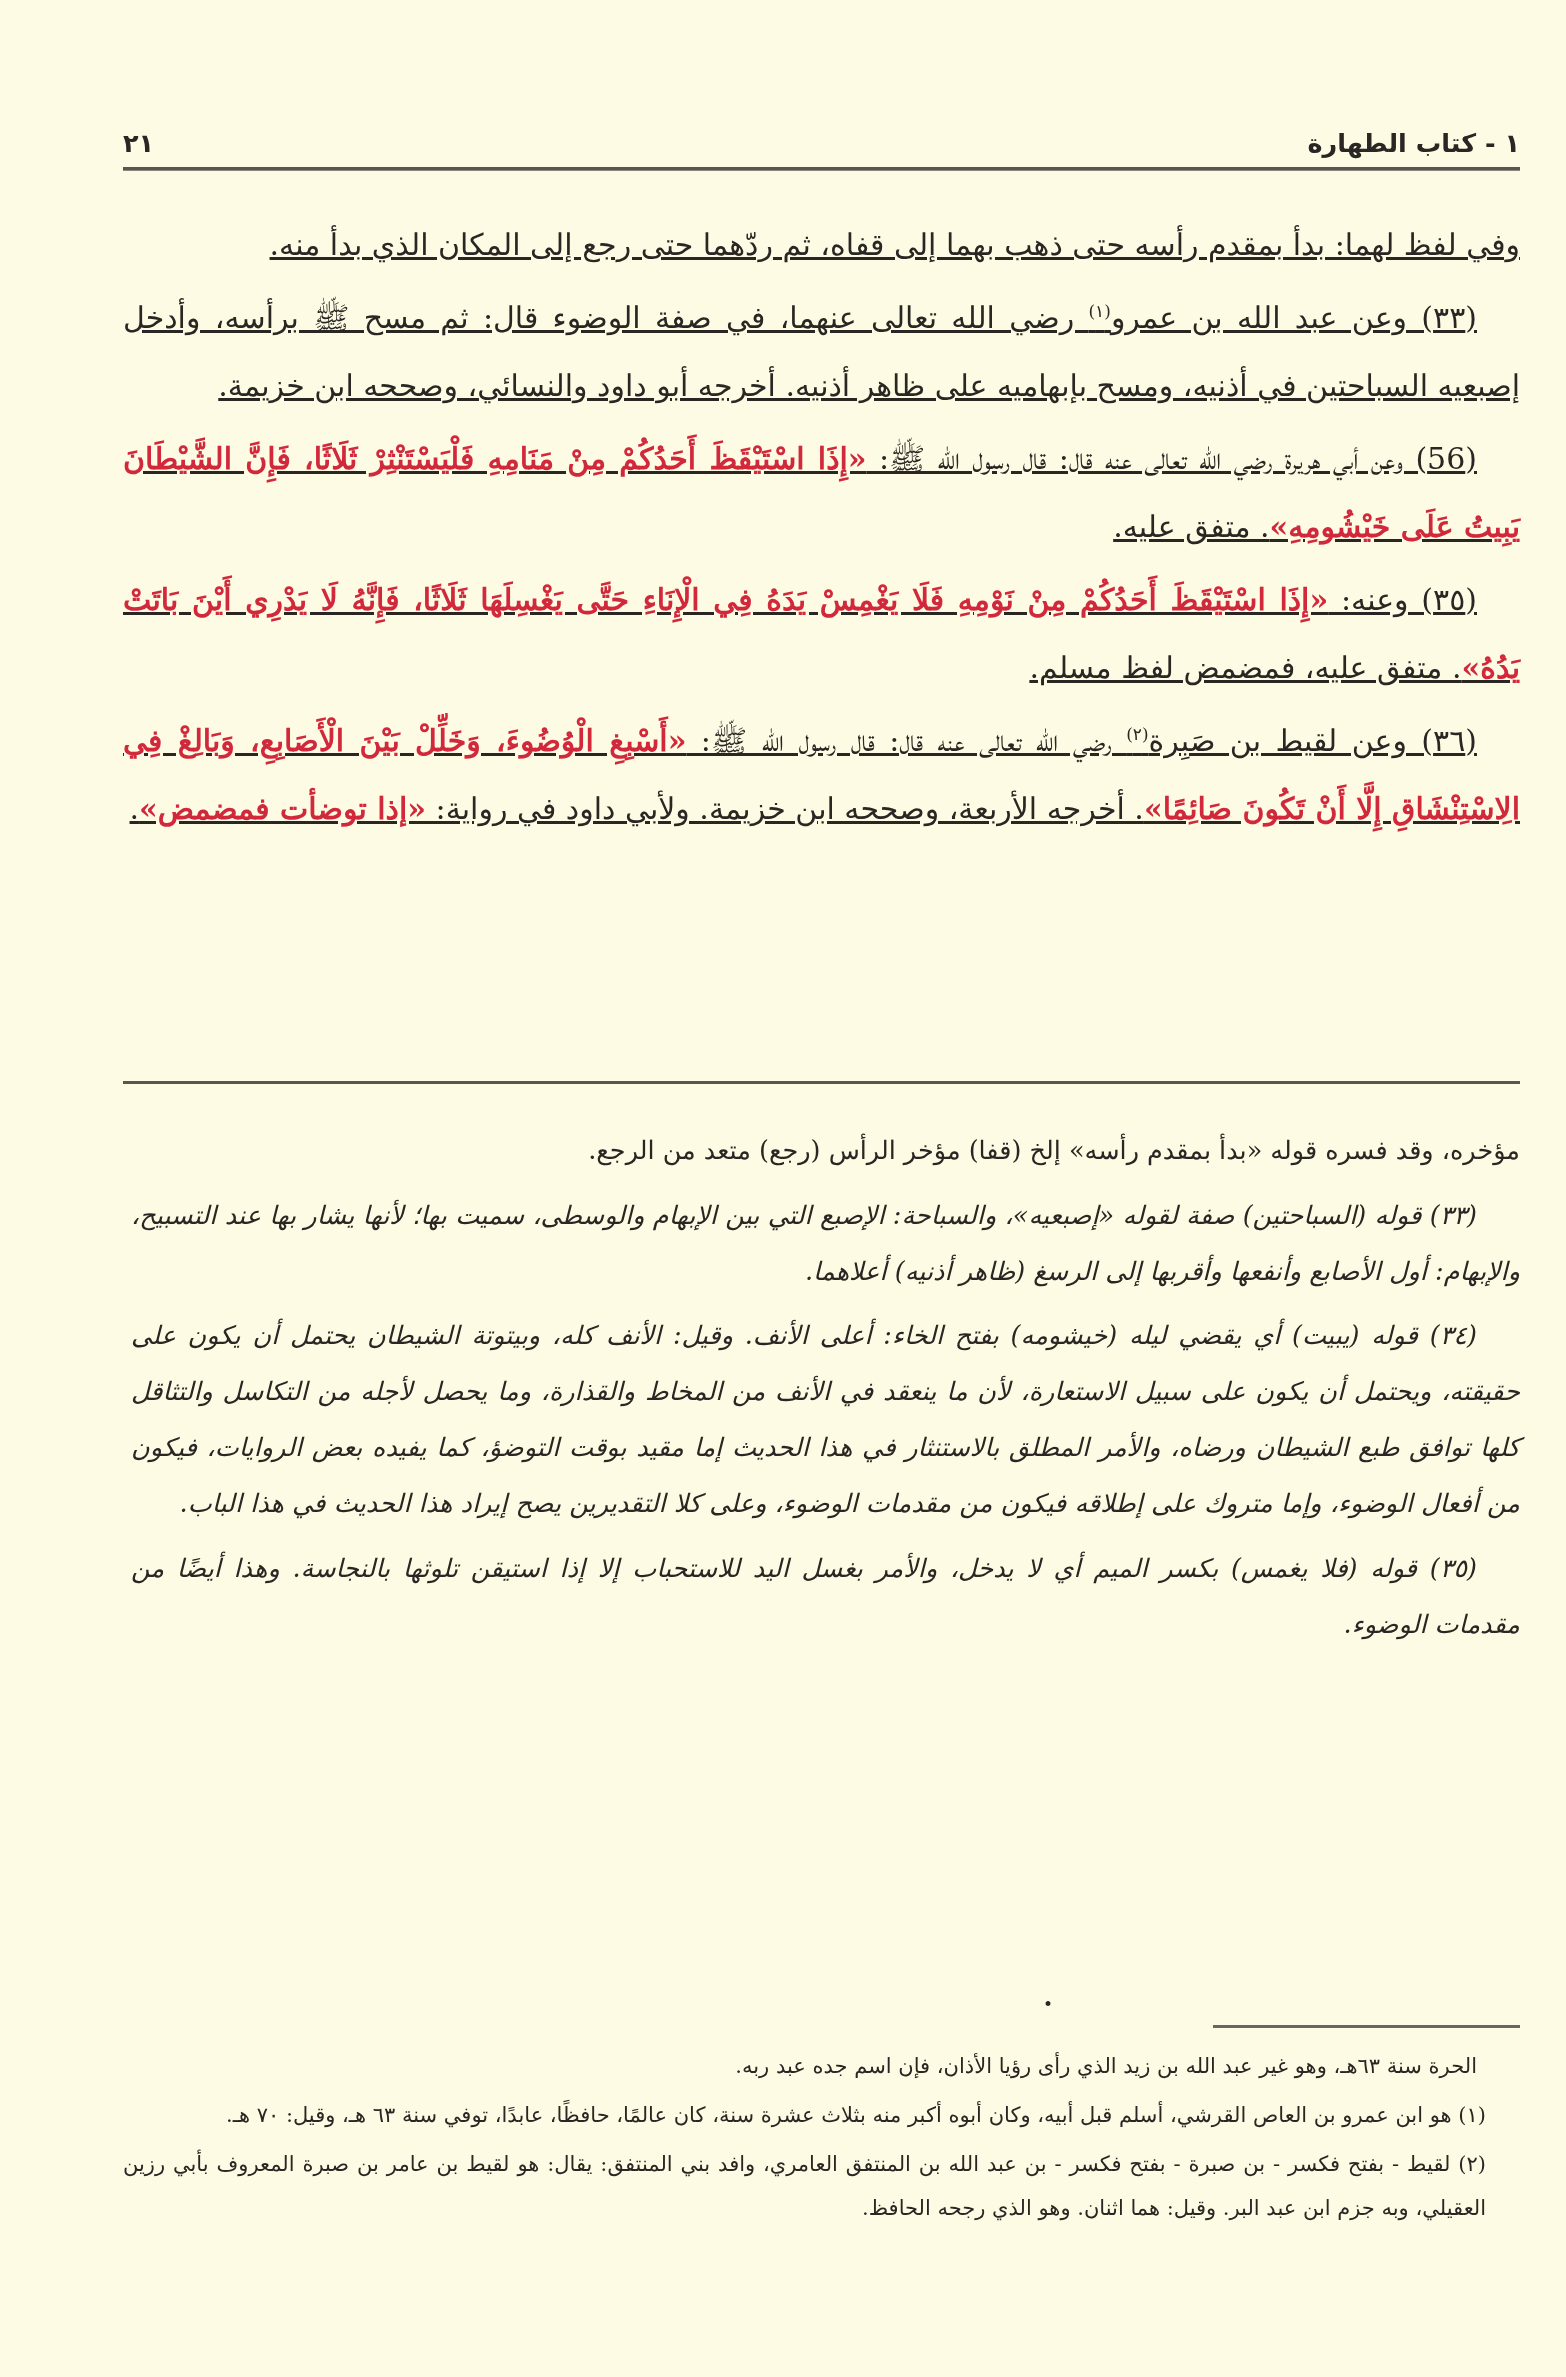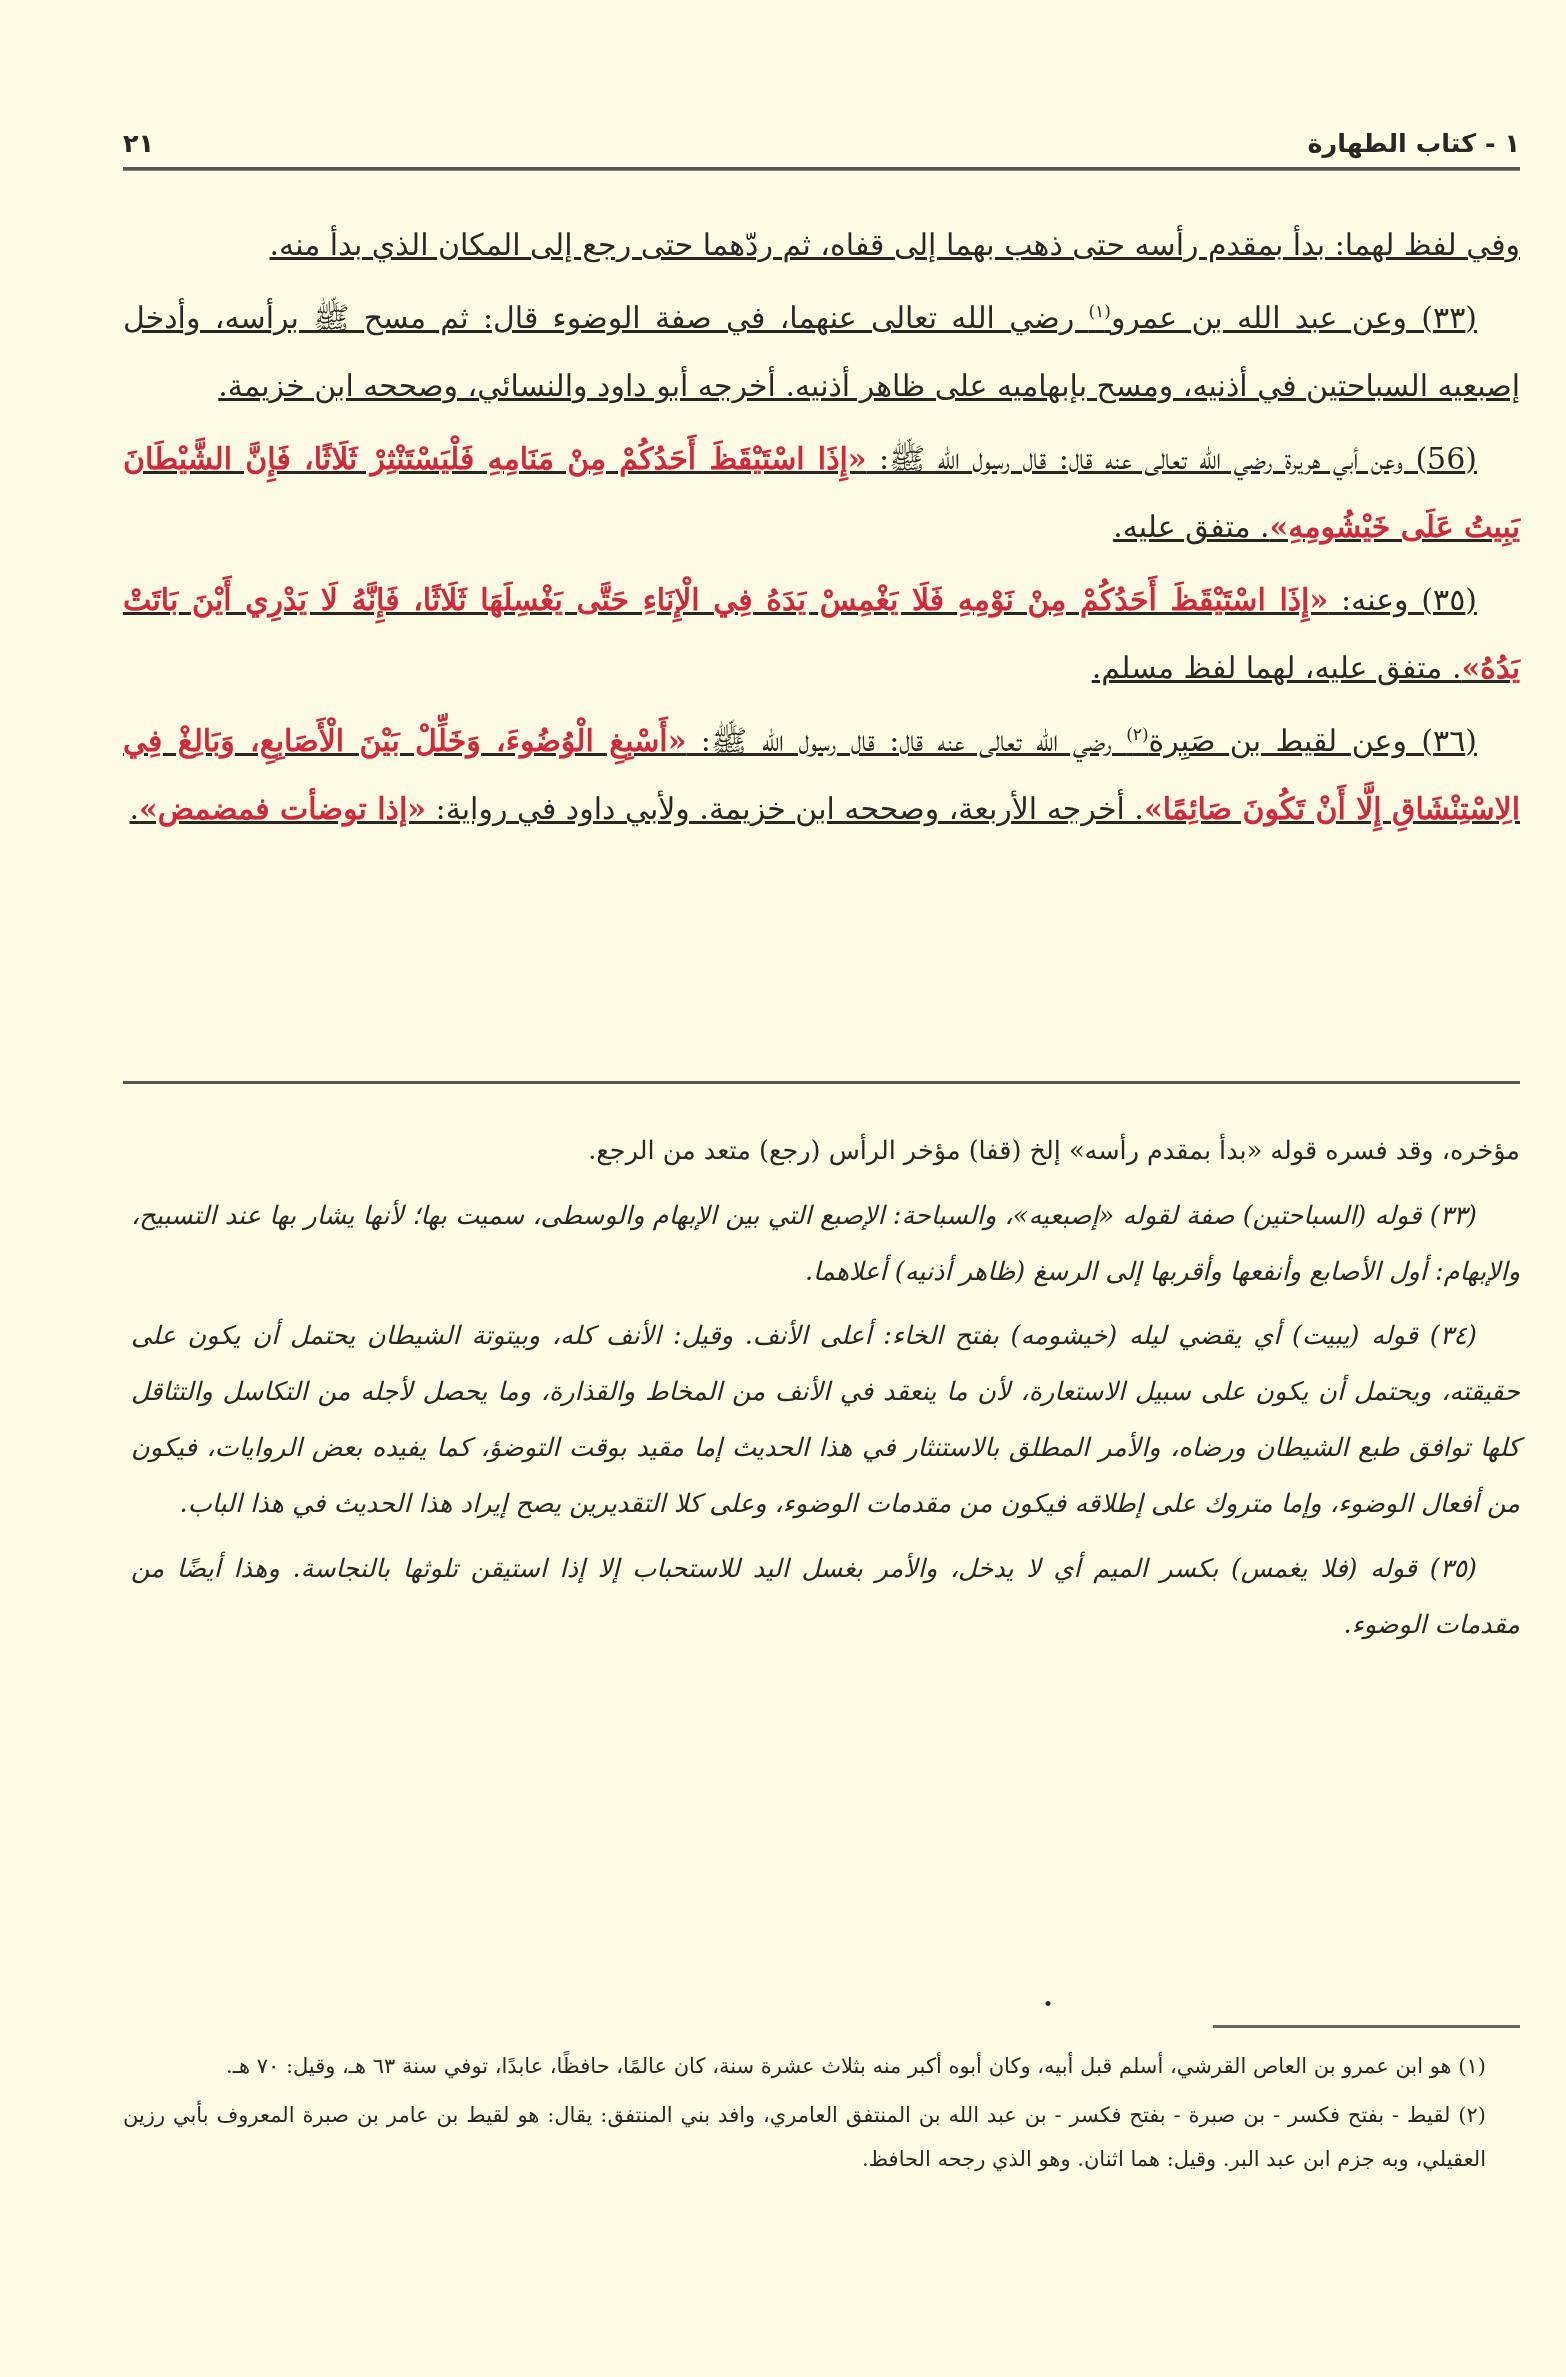--- a/index.html
+++ b/index.html
@@ -69,36 +69,37 @@
   </div>
   <div class="header-rule"></div>
 
   <div class="main">
     <p>وفي لفظ لهما: بدأ بمقدم رأسه حتى ذهب بهما إلى قفاه، ثم ردّهما حتى رجع إلى المكان الذي بدأ منه.</p>
 
     <p class="indent"><span>(٣٣) وعن عبد الله بن عمرو</span><sup class="fn">(١)</sup><span> رضي الله تعالى عنهما، في صفة الوضوء قال: ثم مسح ﷺ برأسه، وأدخل إصبعيه السباحتين في أذنيه، ومسح بإبهاميه على ظاهر أذنيه. أخرجه أبو داود والنسائي، وصححه ابن خزيمة.</span></p>
 
     <p class="indent"><span>(56) وعن أبي هريرة رضي الله تعالى عنه قال: قال رسول الله ﷺ: </span><span class="red">«إِذَا اسْتَيْقَظَ أَحَدُكُمْ مِنْ مَنَامِهِ فَلْيَسْتَنْثِرْ ثَلَاثًا، فَإِنَّ الشَّيْطَانَ يَبِيتُ عَلَى خَيْشُومِهِ»</span><span>. متفق عليه.</span></p>
 
-    <p class="indent"><span>(٣٥) وعنه: </span><span class="red">«إِذَا اسْتَيْقَظَ أَحَدُكُمْ مِنْ نَوْمِهِ فَلَا يَغْمِسْ يَدَهُ فِي الْإِنَاءِ حَتَّى يَغْسِلَهَا ثَلَاثًا، فَإِنَّهُ لَا يَدْرِي أَيْنَ بَاتَتْ يَدُهُ»</span><span>. متفق عليه، لهما لفظ مسلم.</span></p>
+    <p class="indent"><span>(٣٥) وعنه: </span><span class="red">«إِذَا اسْتَيْقَظَ أَحَدُكُمْ مِنْ نَوْمِهِ فَلَا يَغْمِسْ يَدَهُ فِي الْإِنَاءِ حَتَّى يَغْسِلَهَا ثَلَاثًا، فَإِنَّهُ لَا يَدْرِي أَيْنَ بَاتَتْ يَدُهُ»</span><span>. متفق عليه، فمضمض لفظ مسلم.</span></p>
 
     <p class="indent"><span>(٣٦) وعن لقيط بن صَبِرة</span><sup class="fn">(٢)</sup><span> رضي الله تعالى عنه قال: قال رسول الله ﷺ: </span><span class="red">«أَسْبِغِ الْوُضُوءَ، وَخَلِّلْ بَيْنَ الْأَصَابِعِ، وَبَالِغْ فِي الِاسْتِنْشَاقِ إِلَّا أَنْ تَكُونَ صَائِمًا»</span><span>. أخرجه الأربعة، وصححه ابن خزيمة. ولأبي داود في رواية: </span><span class="red">«إذا توضأت فمضمض»</span><span>.</span></p>
   </div>
 
   <div class="main-rule"></div>
 
   <div class="notes">
     <p>مؤخره، وقد فسره قوله «بدأ بمقدم رأسه» إلخ (قفا) مؤخر الرأس (رجع) متعد من الرجع.</p>
     <p class="indent">(٣٣) قوله (السباحتين) صفة لقوله «إصبعيه»، والسباحة: الإصبع التي بين الإبهام والوسطى، سميت بها؛ لأنها يشار بها عند التسبيح، والإبهام: أول الأصابع وأنفعها وأقربها إلى الرسغ (ظاهر أذنيه) أعلاهما.</p>
     <p class="indent">(٣٤) قوله (يبيت) أي يقضي ليله (خيشومه) بفتح الخاء: أعلى الأنف. وقيل: الأنف كله، وبيتوتة الشيطان يحتمل أن يكون على حقيقته، ويحتمل أن يكون على سبيل الاستعارة، لأن ما ينعقد في الأنف من المخاط والقذارة، وما يحصل لأجله من التكاسل والتثاقل كلها توافق طبع الشيطان ورضاه، والأمر المطلق بالاستنثار في هذا الحديث إما مقيد بوقت التوضؤ، كما يفيده بعض الروايات، فيكون من أفعال الوضوء، وإما متروك على إطلاقه فيكون من مقدمات الوضوء، وعلى كلا التقديرين يصح إيراد هذا الحديث في هذا الباب.</p>
     <p class="indent">(٣٥) قوله (فلا يغمس) بكسر الميم أي لا يدخل، والأمر بغسل اليد للاستحباب إلا إذا استيقن تلوثها بالنجاسة. وهذا أيضًا من مقدمات الوضوء.</p>
   </div>
 
   <div class="page-dot">•</div>
   <div class="fn-rule"></div>
 
   <div class="footnotes">
+    <p class="indent">الحرة سنة ٦٣هـ، وهو غير عبد الله بن زيد الذي رأى رؤيا الأذان، فإن اسم جده عبد ربه.</p>
     <p class="hang">(١) هو ابن عمرو بن العاص القرشي، أسلم قبل أبيه، وكان أبوه أكبر منه بثلاث عشرة سنة، كان عالمًا، حافظًا، عابدًا، توفي سنة ٦٣ هـ، وقيل: ٧٠ هـ.</p>
     <p class="hang">(٢) لقيط - بفتح فكسر - بن صبرة - بفتح فكسر - بن عبد الله بن المنتفق العامري، وافد بني المنتفق: يقال: هو لقيط بن عامر بن صبرة المعروف بأبي رزين العقيلي، وبه جزم ابن عبد البر. وقيل: هما اثنان. وهو الذي رجحه الحافظ.</p>
   </div>
 
 </div>
 
 
 </body></html>

